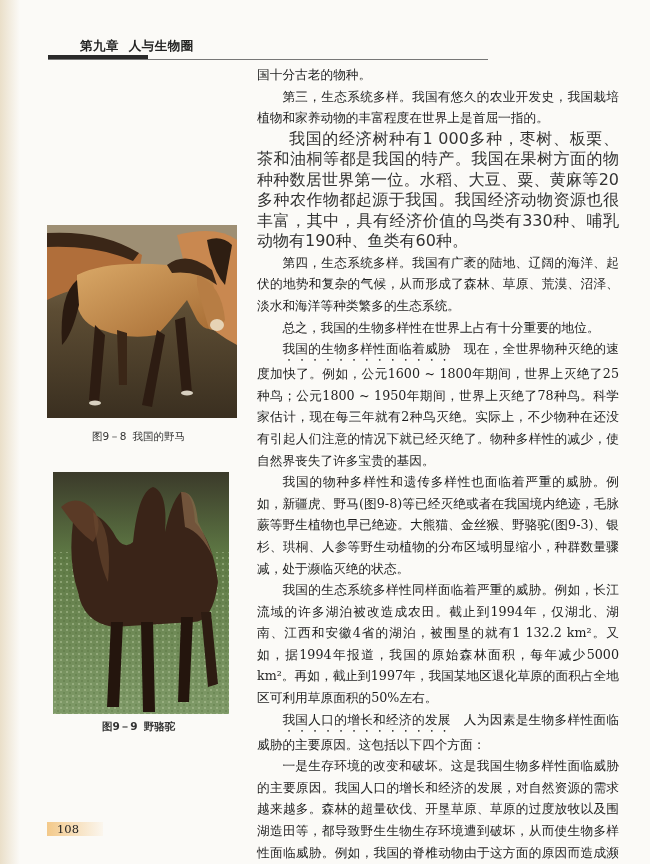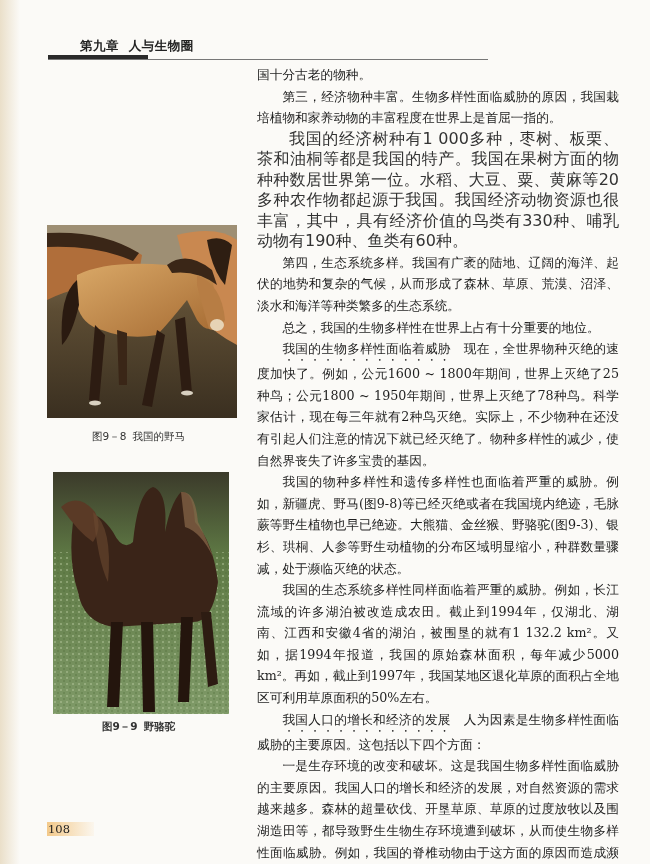--- a/index.html
+++ b/index.html
@@ -43,39 +43,39 @@
     position: absolute; overflow: hidden;
   }
   .caption {
     position: absolute; font-size: 10.5px; color: #333;
     font-family: "DejaVu Sans", "Liberation Sans", sans-serif;
   }
   .caption .num { margin-right: 6px; }
   .page-num {
     position: absolute; left: 47px; top: 822px; width: 46px; height: 14px;
     background: linear-gradient(to right, #f3c98a, rgba(251,230,200,0.2));
-    font-size: 11.5px; line-height: 14px; color: #222; padding-left: 1px;
+    font-size: 11.5px; line-height: 14px; color: #222; padding-left: 10px;
   }
 </style>
 </head>
 <body>
 
 <div class="left-tint"></div>
 
 <div>
   <div class="header-title">
     <span>第九章</span>&nbsp;&nbsp;<span>人与生物圈</span>
   </div>
   <div class="header-bar"></div>
   <div class="header-line"></div>
 </div>
 
 <div class="text-col">
   <p class="noindent">国十分古老的物种。</p>
-  <p>第三，经济物种丰富。生物多样性面临威胁的原因，我国栽培植物和家养动物的丰富程度在世界上是首屈一指的。</p>
+  <p>第三，生态系统多样。我国有悠久的农业开发史，我国栽培植物和家养动物的丰富程度在世界上是首屈一指的。</p>
   <p class="small">我国的经济树种有1 000多种，枣树、板栗、茶和油桐等都是我国的特产。我国在果树方面的物种种数居世界第一位。水稻、大豆、粟、黄麻等20多种农作物都起源于我国。我国经济动物资源也很丰富，其中，具有经济价值的鸟类有330种、哺乳动物有190种、鱼类有60种。</p>
   <p>第四，生态系统多样。我国有广袤的陆地、辽阔的海洋、起伏的地势和复杂的气候，从而形成了森林、草原、荒漠、沼泽、淡水和海洋等种类繁多的生态系统。</p>
   <p>总之，我国的生物多样性在世界上占有十分重要的地位。</p>
   <p><span class="dotted">我国的生物多样性面临着威胁</span> <span>现在，全世界物种灭绝的速度加快了。例如，公元1600 ~ 1800年期间，世界上灭绝了25种鸟；公元1800 ~ 1950年期间，世界上灭绝了78种鸟。科学家估计，现在每三年就有2种鸟灭绝。实际上，不少物种在还没有引起人们注意的情况下就已经灭绝了。物种多样性的减少，使自然界丧失了许多宝贵的基因。</span></p>
   <p>我国的物种多样性和遗传多样性也面临着严重的威胁。例如，新疆虎、野马(图9-8)等已经灭绝或者在我国境内绝迹，毛脉蕨等野生植物也早已绝迹。大熊猫、金丝猴、野骆驼(图9-3)、银杉、珙桐、人参等野生动植物的分布区域明显缩小，种群数量骤减，处于濒临灭绝的状态。</p>
   <p>我国的生态系统多样性同样面临着严重的威胁。例如，长江流域的许多湖泊被改造成农田。截止到1994年，仅湖北、湖南、江西和安徽4省的湖泊，被围垦的就有1 132.2 km²。又如，据1994年报道，我国的原始森林面积，每年减少5000 km²。再如，截止到1997年，我国某地区退化草原的面积占全地区可利用草原面积的50%左右。</p>
   <p><span class="dotted">我国人口的增长和经济的发展</span> <span>人为因素是生物多样性面临威胁的主要原因。这包括以下四个方面：</span></p>
   <p>一是生存环境的改变和破坏。这是我国生物多样性面临威胁的主要原因。我国人口的增长和经济的发展，对自然资源的需求越来越多。森林的超量砍伐、开垦草原、草原的过度放牧以及围湖造田等，都导致野生生物生存环境遭到破坏，从而使生物多样性面临威胁。例如，我国的脊椎动物由于这方面的原因而造成濒危或灭绝的物种，约占全部濒危或灭绝动物物种的67%。又如，我国某海岛的天然林覆盖率，1956年为25.7%，1964年降为18.7%，1981年仅为8.5%了，并且遮蔽地面的程度也大</p>
 </div>
 

